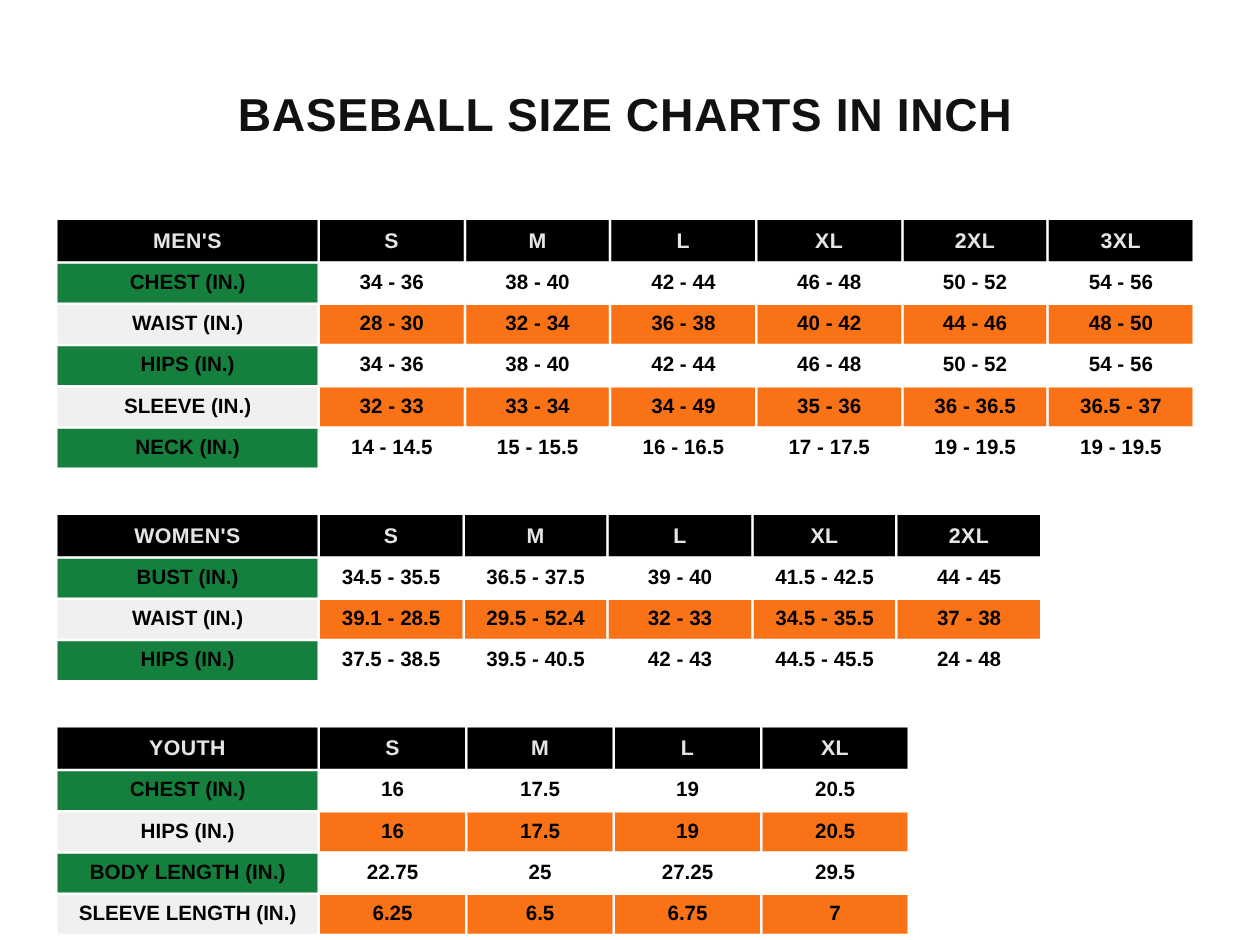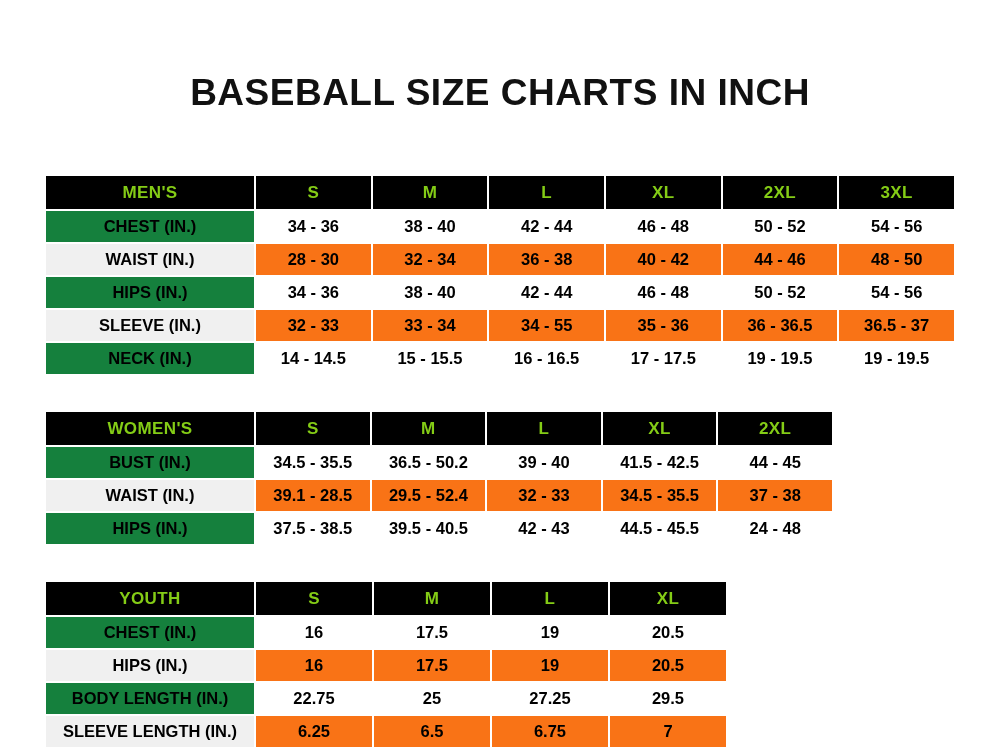--- a/index.html
+++ b/index.html
@@ -51,21 +51,21 @@
   td, th {
     border: 2px solid #ffffff;
     text-align: center;
     height: 31px;
     padding: 0 2px;
     white-space: nowrap;
     font-weight: bold;
   }
   thead th {
     background: #000000;
-    color: #84cc16;
+    color: #e5e5e5;
     height: 33px;
     font-size: 17px;
     letter-spacing: 0.4px;
   }
   tbody td {
     background: #ffffff;
   }
   tbody tr.alt td {
     background: #f97316;
   }
@@ -137,21 +137,21 @@
           <td>38 - 40</td>
           <td>42 - 44</td>
           <td>46 - 48</td>
           <td>50 - 52</td>
           <td>54 - 56</td>
         </tr>
         <tr class="alt">
           <td class="label">SLEEVE (IN.)</td>
           <td>32 - 33</td>
           <td>33 - 34</td>
-          <td>34 - 55</td>
+          <td>34 - 49</td>
           <td>35 - 36</td>
           <td>36 - 36.5</td>
           <td>36.5 - 37</td>
         </tr>
         <tr>
           <td class="label">NECK (IN.)</td>
           <td>14 - 14.5</td>
           <td>15 - 15.5</td>
           <td>16 - 16.5</td>
           <td>17 - 17.5</td>
@@ -179,21 +179,21 @@
           <th>M</th>
           <th>L</th>
           <th>XL</th>
           <th>2XL</th>
         </tr>
       </thead>
       <tbody>
         <tr>
           <td class="label">BUST (IN.)</td>
           <td>34.5 - 35.5</td>
-          <td>36.5 - 50.2</td>
+          <td>36.5 - 37.5</td>
           <td>39 - 40</td>
           <td>41.5 - 42.5</td>
           <td>44 - 45</td>
         </tr>
         <tr class="alt">
           <td class="label">WAIST (IN.)</td>
           <td>39.1 - 28.5</td>
           <td>29.5 - 52.4</td>
           <td>32 - 33</td>
           <td>34.5 - 35.5</td>

